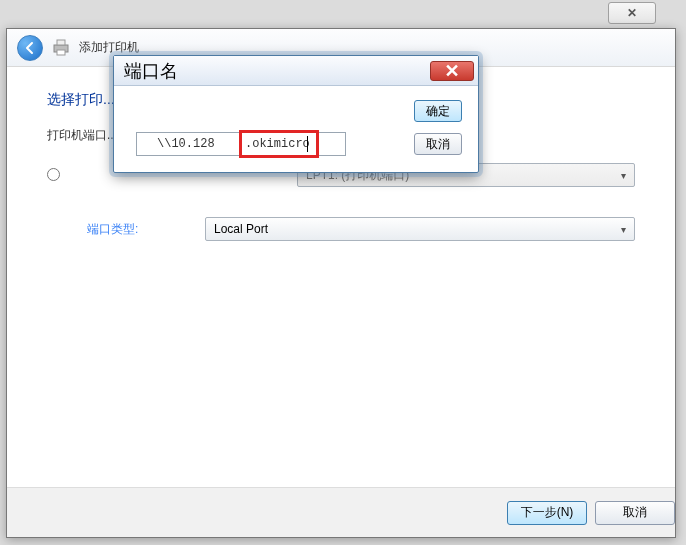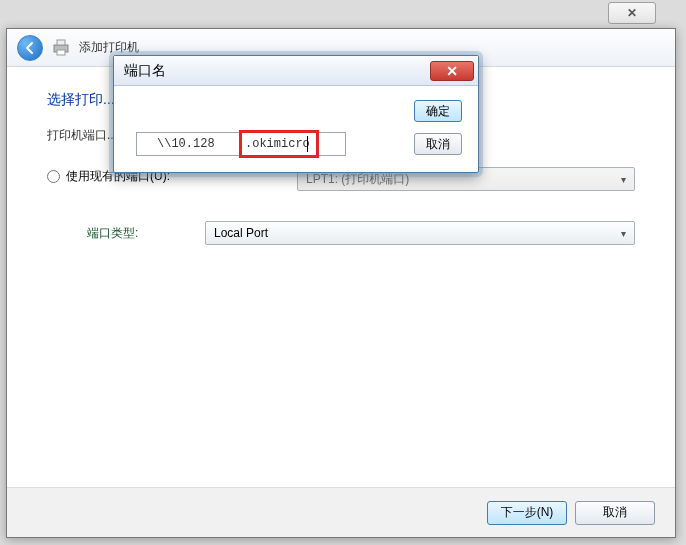--- a/index.html
+++ b/index.html
@@ -76,21 +76,21 @@
       margin-bottom: 16px;
     }
     input[type=radio] { width: 13px; height: 13px; }
     .indent-row {
       display: flex;
       align-items: center;
       margin-left: 40px;
       gap: 28px;
       margin-bottom: 28px;
     }
-    .lbl { min-width: 90px; color: #14532d; }
+    .lbl { min-width: 90px; color: #3b82f6; }
     .dropdown {
       flex: 1;
       height: 24px;
       border: 1px solid #aab3bd;
       background: linear-gradient(#fefefe, #e9edf1);
       border-radius: 2px;
       padding: 0 8px;
       display: flex;
       align-items: center;
       justify-content: space-between;
@@ -107,21 +107,20 @@
     
     .wizard-footer {
       position: absolute;
       left: 0; right: 0; bottom: 0;
       height: 50px;
       background: #f1f1f1;
       border-top: 1px solid #ddd;
       display: flex;
       align-items: center;
       justify-content: flex-end;
-      padding-right: 20px;
       gap: 8px;
     }
     .btn {
       min-width: 80px;
       height: 24px;
       border: 1px solid #8e9aad;
       border-radius: 3px;
       background: linear-gradient(#fdfdfd, #e4e9ef);
       font-size: 12px;
       padding: 0 12px;
@@ -145,21 +144,21 @@
       border-radius: 2px;
     }
     .modal-titlebar {
       height: 30px;
       background: linear-gradient(#fbfcfe, #dfe8f4);
       border-bottom: 1px solid #b7c6d8;
       display: flex;
       align-items: center;
       justify-content: space-between;
       padding: 0 4px 0 10px;
-      font-size: 14px;
+      font-size: 18px;
     }
     .modal-close {
       width: 44px; height: 20px;
       background: linear-gradient(#e9756c, #c83a2f);
       border: 1px solid #973028;
       border-radius: 3px;
       display: flex; align-items: center; justify-content: center;
       color: #fff; font-weight: bold;
     }
     .modal-body {
@@ -244,21 +243,20 @@
     </span>
     <span class="wizard-title">添加打印机</span>
   </div>
 
   <div class="wizard-body">
     <div class="section-head">选择打印...</div>
     <div class="subtext">打印机端口...</div>
 
     <div class="radio-lbl">
       <input type="radio" name="portmode" style="">
-      <span>使用现有的端口(U):</span>
     </div>
     <div class="indent-row" style="margin-left:0; padding-left:250px; margin-top:-34px; margin-bottom:30px;">
       <div class="dropdown disabled" style="width:370px;">
         <span>LPT1: (打印机端口)</span>
         <span class="chev">▾</span>
       </div>
     </div>
 
 
     <div class="indent-row">

